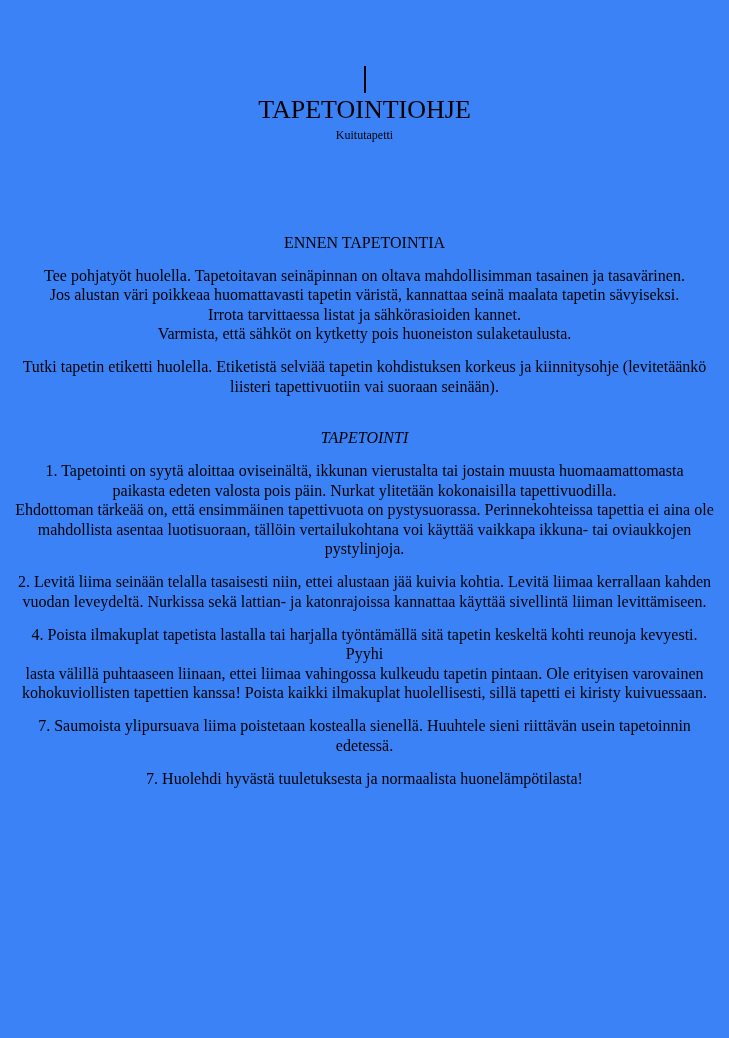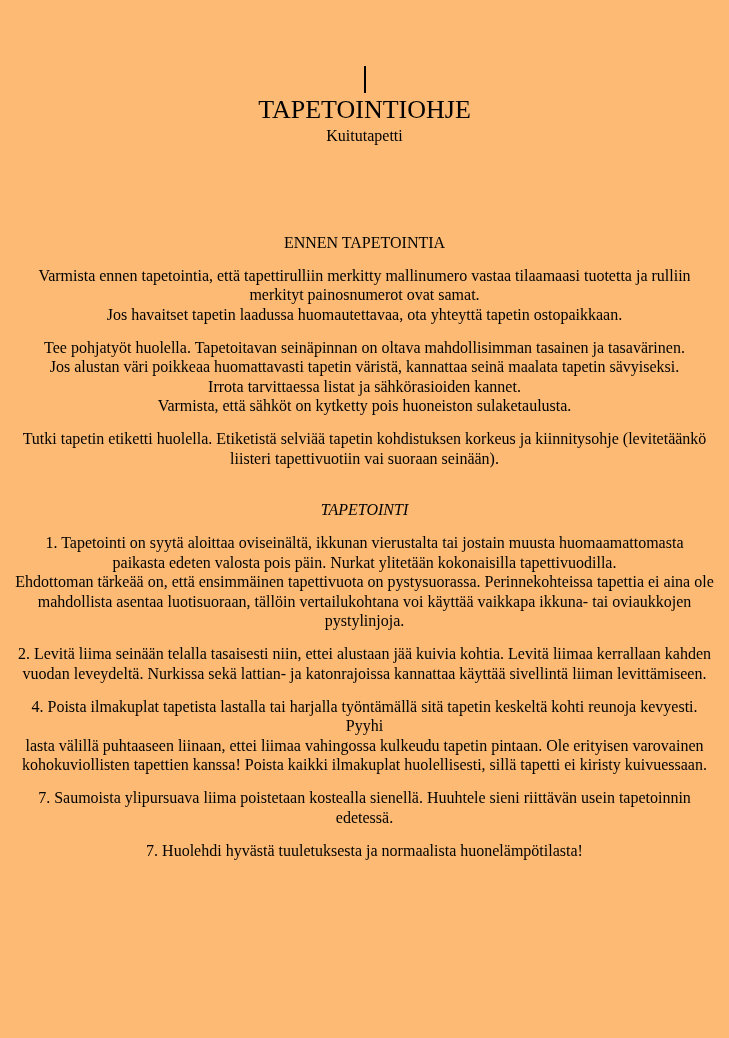--- a/index.html
+++ b/index.html
@@ -3,21 +3,21 @@
 <meta charset="utf-8">
 <style>
   html, body { margin: 0; padding: 0; background: #ffffff; }
 
   .page {
     position: relative;
     width: 729px;
     height: 1038px;
     box-sizing: border-box;
     padding: 66px 12px 0;
-    background: #fdba74;
+    background: #3b82f6;
     color: #000000;
     font-family: "Liberation Serif", "DejaVu Serif", serif;
     font-size: 16px;
     line-height: 19.5px;
     text-align: center;
     overflow: hidden;
   }
 
   .caret {
     width: 2px;
@@ -27,21 +27,21 @@
   }
 
   .title {
     font-size: 26px;
     line-height: 33px;
     font-weight: normal;
     margin: 0;
   }
 
   .subtitle {
-    font-size: 16px;
+    font-size: 12px;
     line-height: 19.5px;
     margin: 0;
   }
 
   .heading {
     font-size: 16px;
     line-height: 19.5px;
     font-weight: normal;
     margin: 12px;
   }
@@ -59,23 +59,20 @@
 
 <div class="page">
 
   <div class="caret"></div>
 
   <h1 class="title">TAPETOINTIOHJE</h1>
   <div class="subtitle">Kuitutapetti</div>
 
   <section class="sec-1">
     <h2 class="heading">ENNEN TAPETOINTIA</h2>
-    <p class="para">Varmista ennen tapetointia, että tapettirulliin merkitty mallinumero vastaa tilaamaasi tuotetta ja rulliin
-merkityt painosnumerot ovat samat.
-Jos havaitset tapetin laadussa huomautettavaa, ota yhteyttä tapetin ostopaikkaan.</p>
     <p class="para">Tee pohjatyöt huolella. Tapetoitavan seinäpinnan on oltava mahdollisimman tasainen ja tasavärinen.
 Jos alustan väri poikkeaa huomattavasti tapetin väristä, kannattaa seinä maalata tapetin sävyiseksi.
 Irrota tarvittaessa listat ja sähkörasioiden kannet.
 Varmista, että sähköt on kytketty pois huoneiston sulaketaulusta.</p>
     <p class="para">Tutki tapetin etiketti huolella. Etiketistä selviää tapetin kohdistuksen korkeus ja kiinnitysohje (levitetäänkö
 liisteri tapettivuotiin vai suoraan seinään).</p>
   </section>
 
   <section class="sec-2">
     <h2 class="heading">TAPETOINTI</h2>

